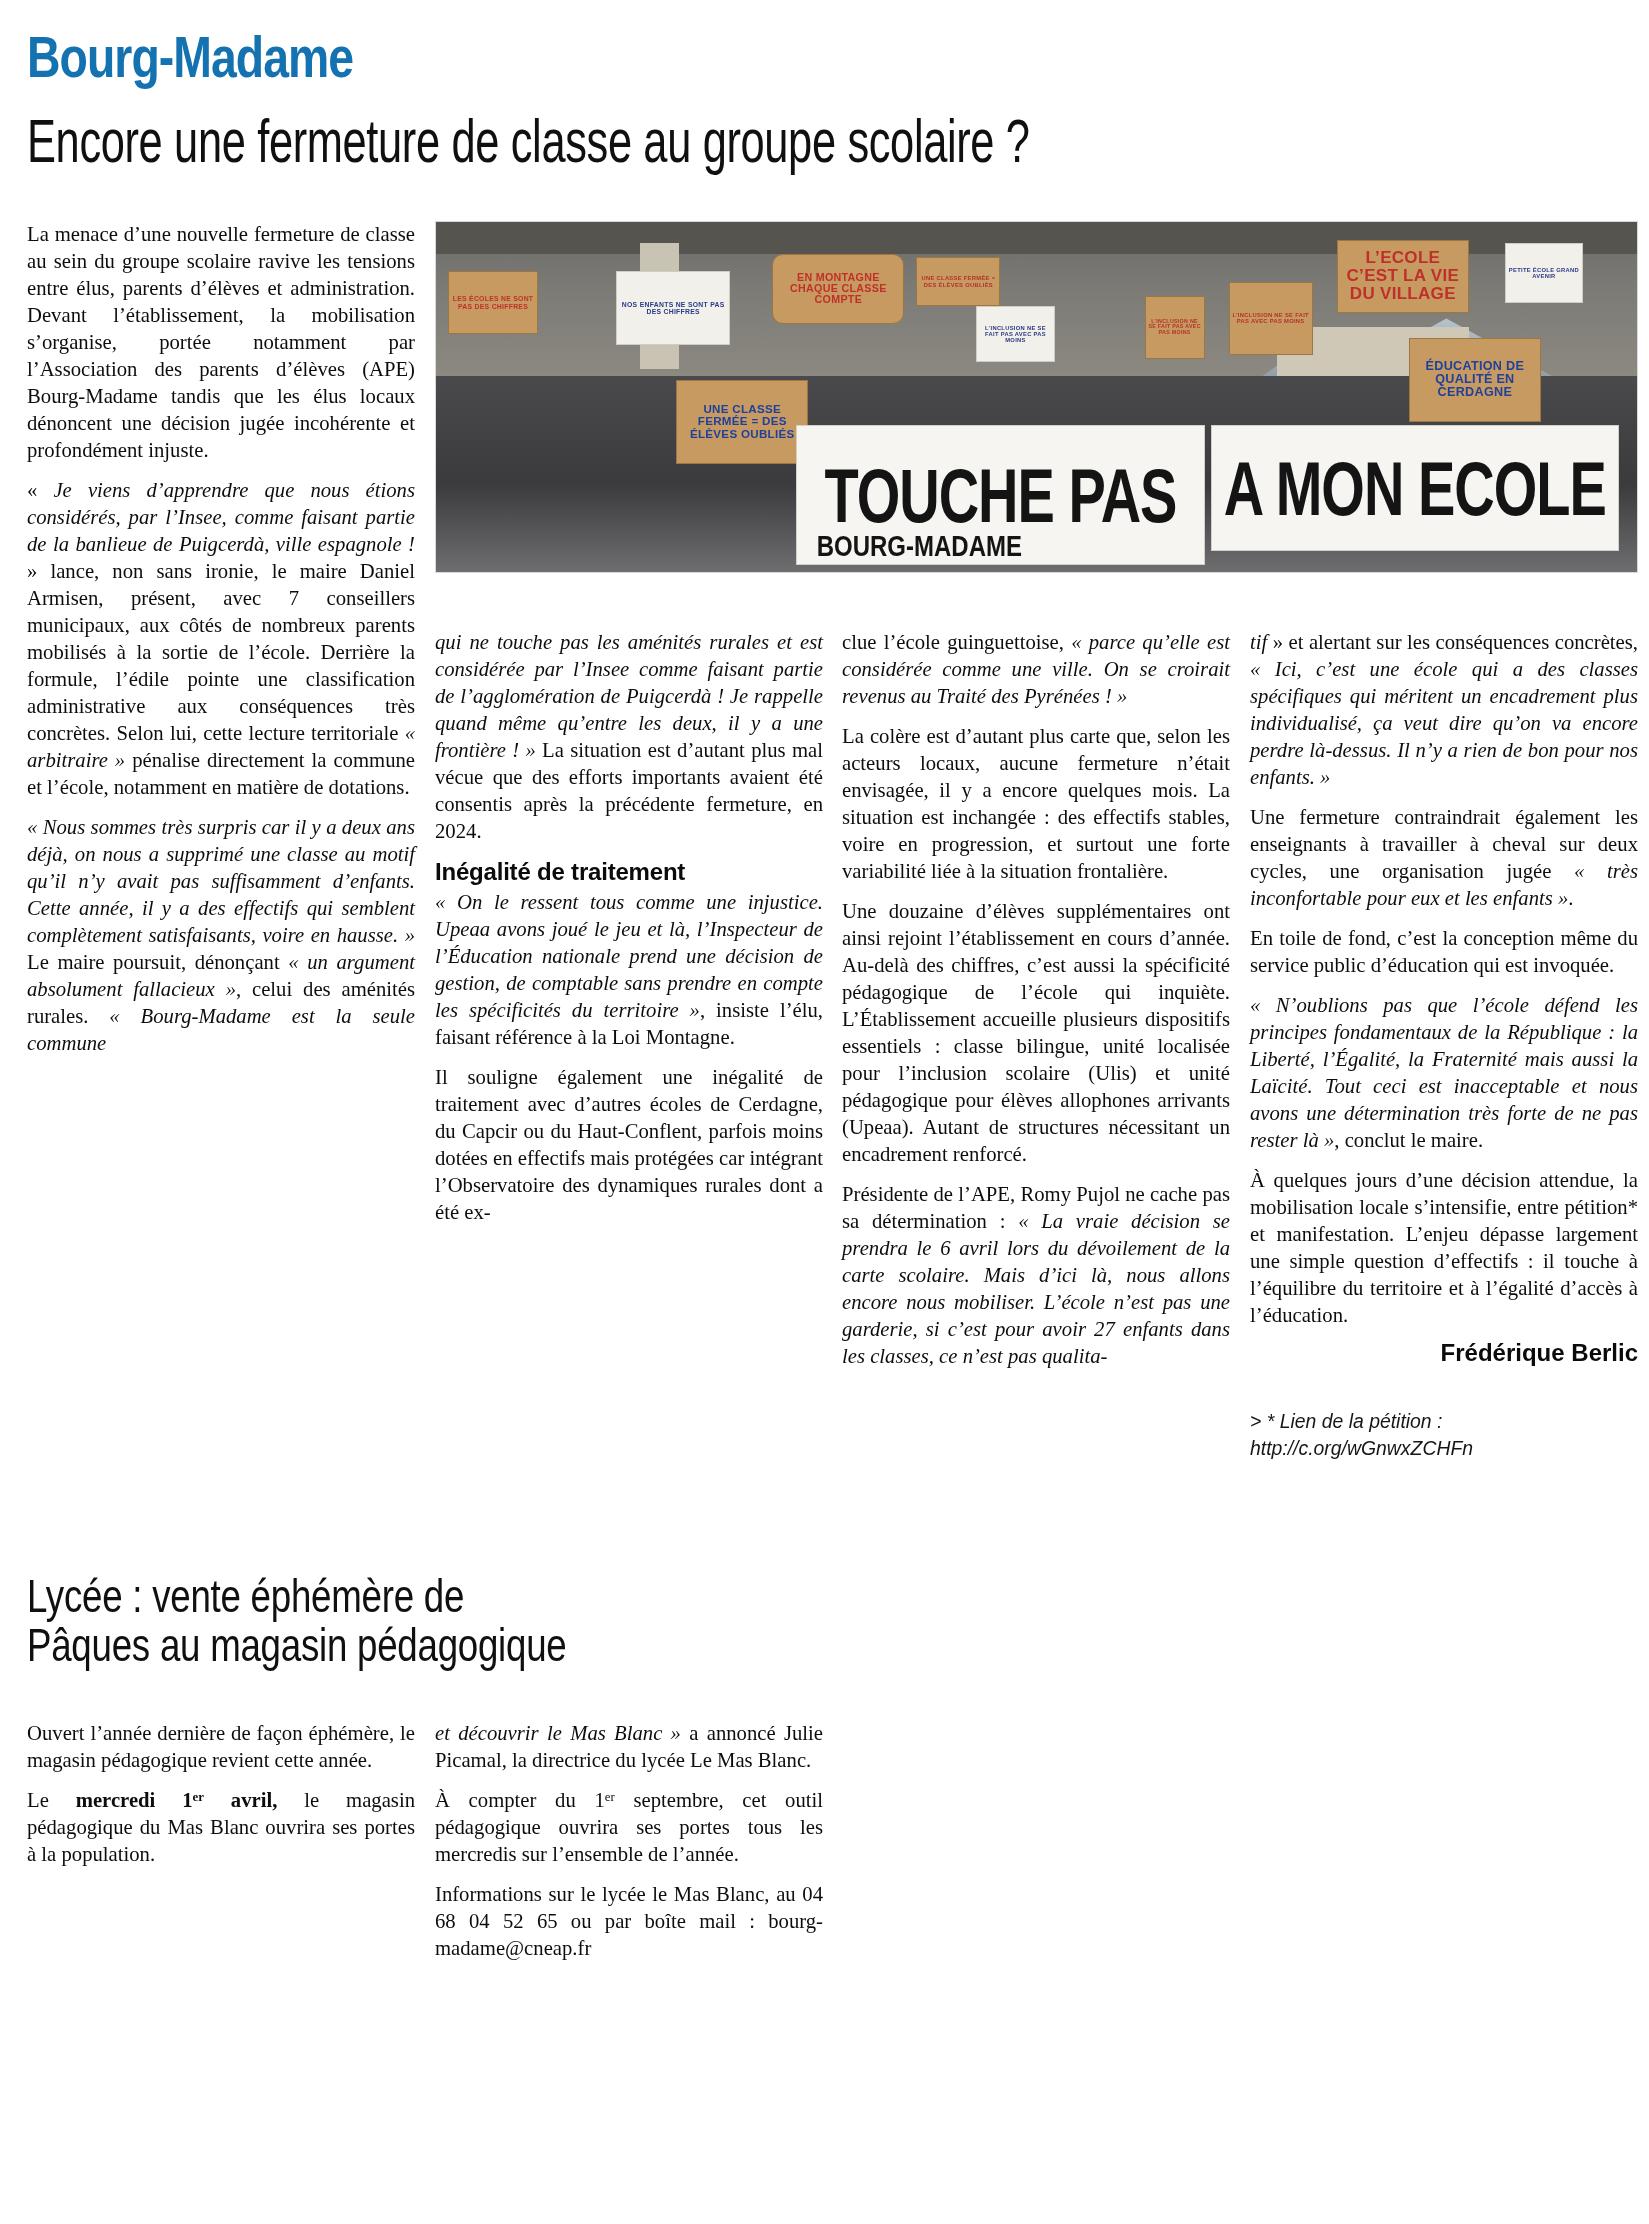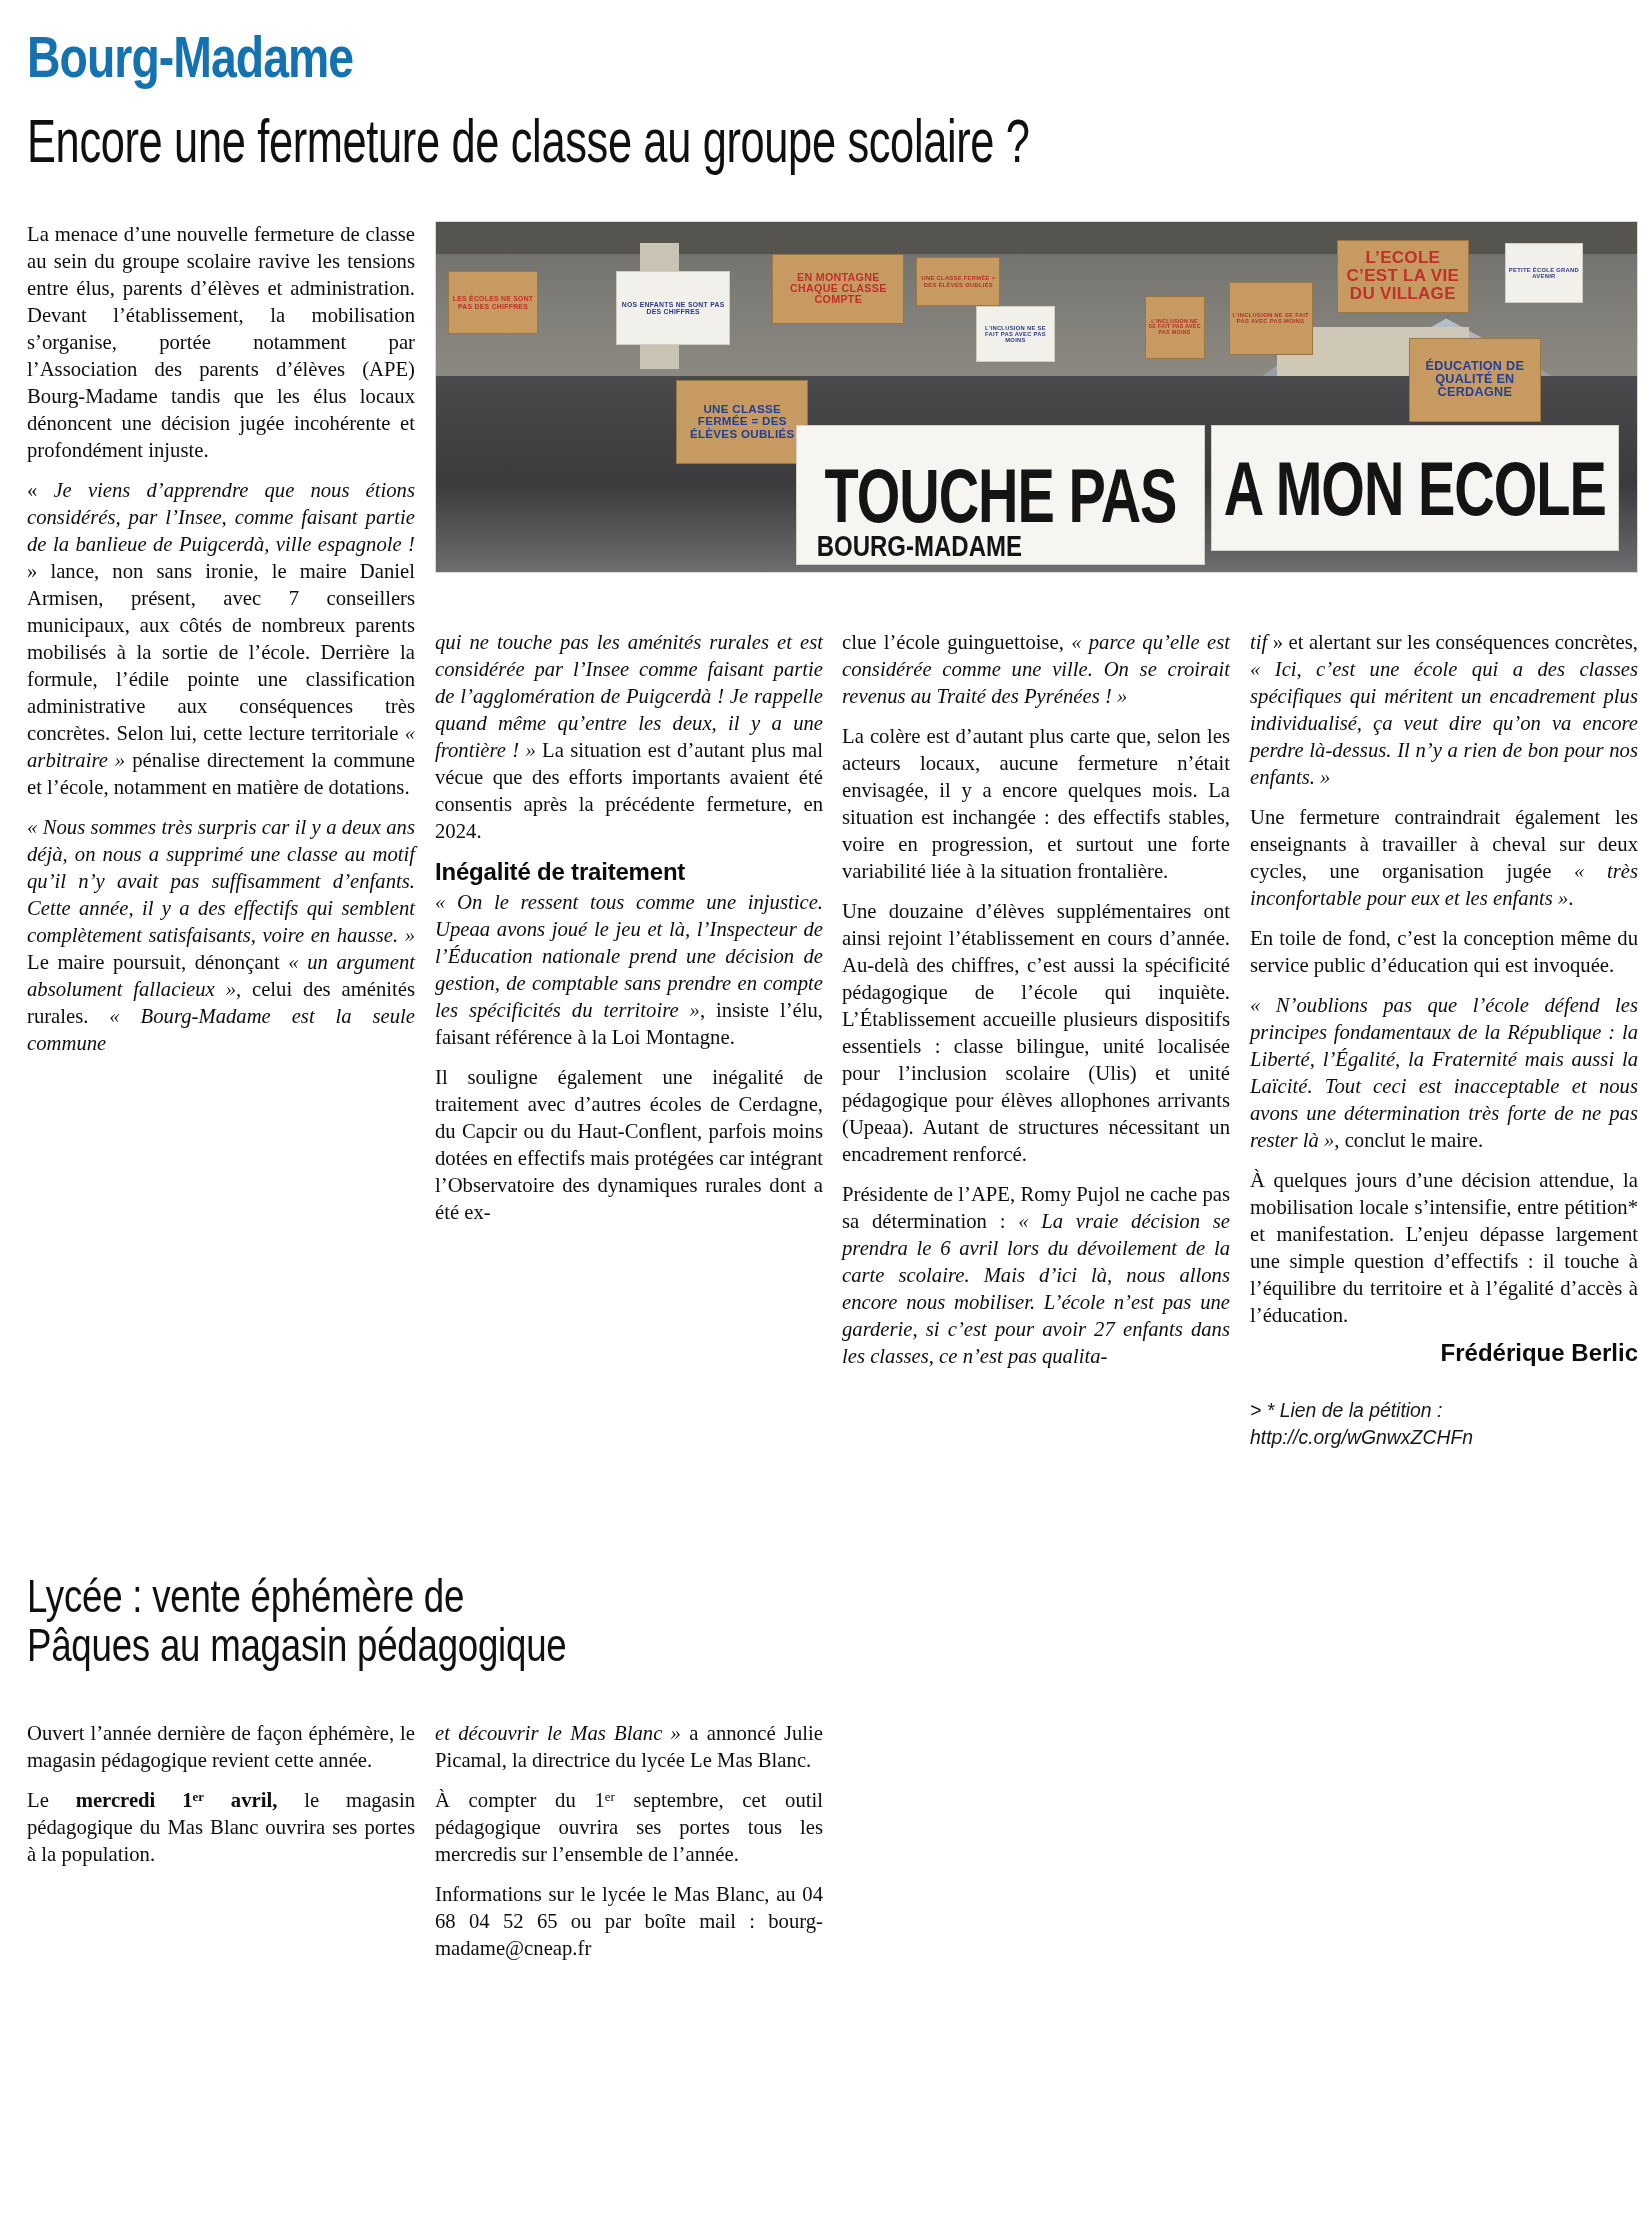--- a/index.html
+++ b/index.html
@@ -239,21 +239,21 @@
     text-align: right;
     margin-top: 7.8px;
     color: #0b0b0b;
   }
 
   .petition {
     font-family: "Liberation Sans", sans-serif;
     font-style: italic;
     font-size: 19.4px;
     line-height: 27px;
-    margin-top: 29px;
+    margin-top: 40px;
     color: #161616;
     text-align: left;
   }
 
   
   .headline2 {
     position: absolute;
     left: 27px;
     top: 1571px;
     width: 1145px;
@@ -281,21 +281,21 @@
     <div class="photo">
       <div class="ph-sky"></div>
       <div class="ph-roof"></div>
       <div class="ph-pillar" style="left:17%;"></div>
       <div class="ph-mountain"></div>
       <div class="ph-bldg"></div>
       <div class="ph-ground"></div>
 
       <div class="sign red" style="left:1%; top:14%; width:7.5%; height:18%; font-size:6.8px;">LES ÉCOLES NE SONT PAS DES CHIFFRES</div>
       <div class="sign white" style="left:15%; top:14%; width:9.5%; height:21%; font-size:6.8px;">NOS ENFANTS NE SONT PAS DES CHIFFRES</div>
-      <div class="sign red" style="left:28%; top:9%; width:11%; height:20%; font-size:10.7px;">EN MONTAGNE CHAQUE CLASSE COMPTE</div>
+      <div class="sign red" style="left:28%; top:9%; width:11%; height:20%; font-size:10.7px;border-radius:11px;">EN MONTAGNE CHAQUE CLASSE COMPTE</div>
       <div class="sign" style="left:40%; top:10%; width:7%; height:14%; font-size:5.8px;">UNE CLASSE FERMÉE = DES ÉLÈVES OUBLIÉS</div>
       <div class="sign white" style="left:45%; top:24%; width:6.5%; height:16%; font-size:5.8px;">L’INCLUSION NE SE FAIT PAS AVEC PAS MOINS</div>
       <div class="sign" style="left:59%; top:21%; width:5%; height:18%; font-size:5.3px;">L’INCLUSION NE SE FAIT PAS AVEC PAS MOINS</div>
       <div class="sign" style="left:66%; top:17%; width:7%; height:21%; font-size:5.8px;">L’INCLUSION NE SE FAIT PAS AVEC PAS MOINS</div>
       <div class="sign red" style="left:75%; top:5%; width:11%; height:21%; font-size:17px;">L’ECOLE C’EST LA VIE DU VILLAGE</div>
       <div class="sign white" style="left:89%; top:6%; width:6.5%; height:17%; font-size:5.8px;">PETITE ÉCOLE GRAND AVENIR</div>
       <div class="sign blue" style="left:81%; top:33%; width:11%; height:24%; font-size:12.6px;">ÉDUCATION DE QUALITÉ EN CERDAGNE</div>
       <div class="sign blue" style="left:20%; top:45%; width:11%; height:24%; font-size:11.6px;">UNE CLASSE FERMÉE = DES ÉLÈVES OUBLIÉS</div>
 
       <div class="crowd-row">

